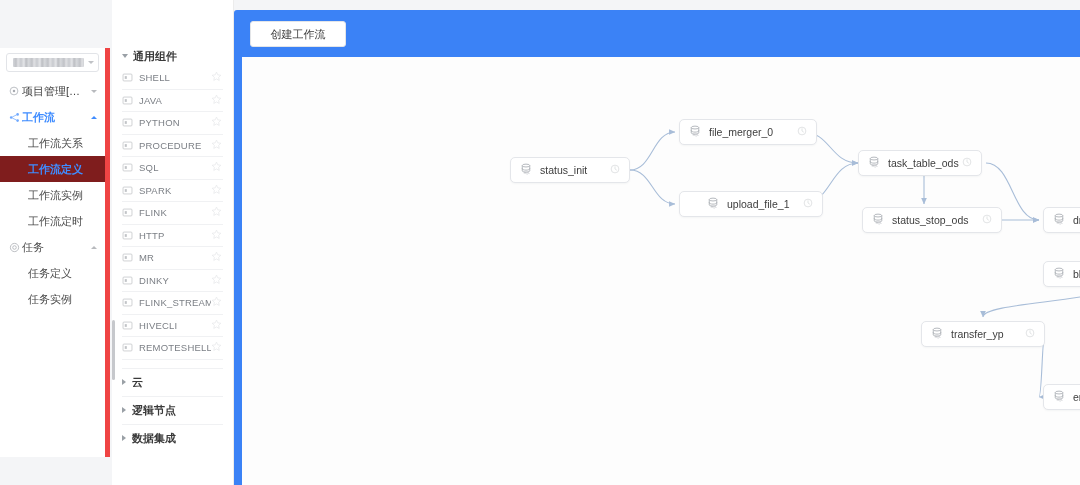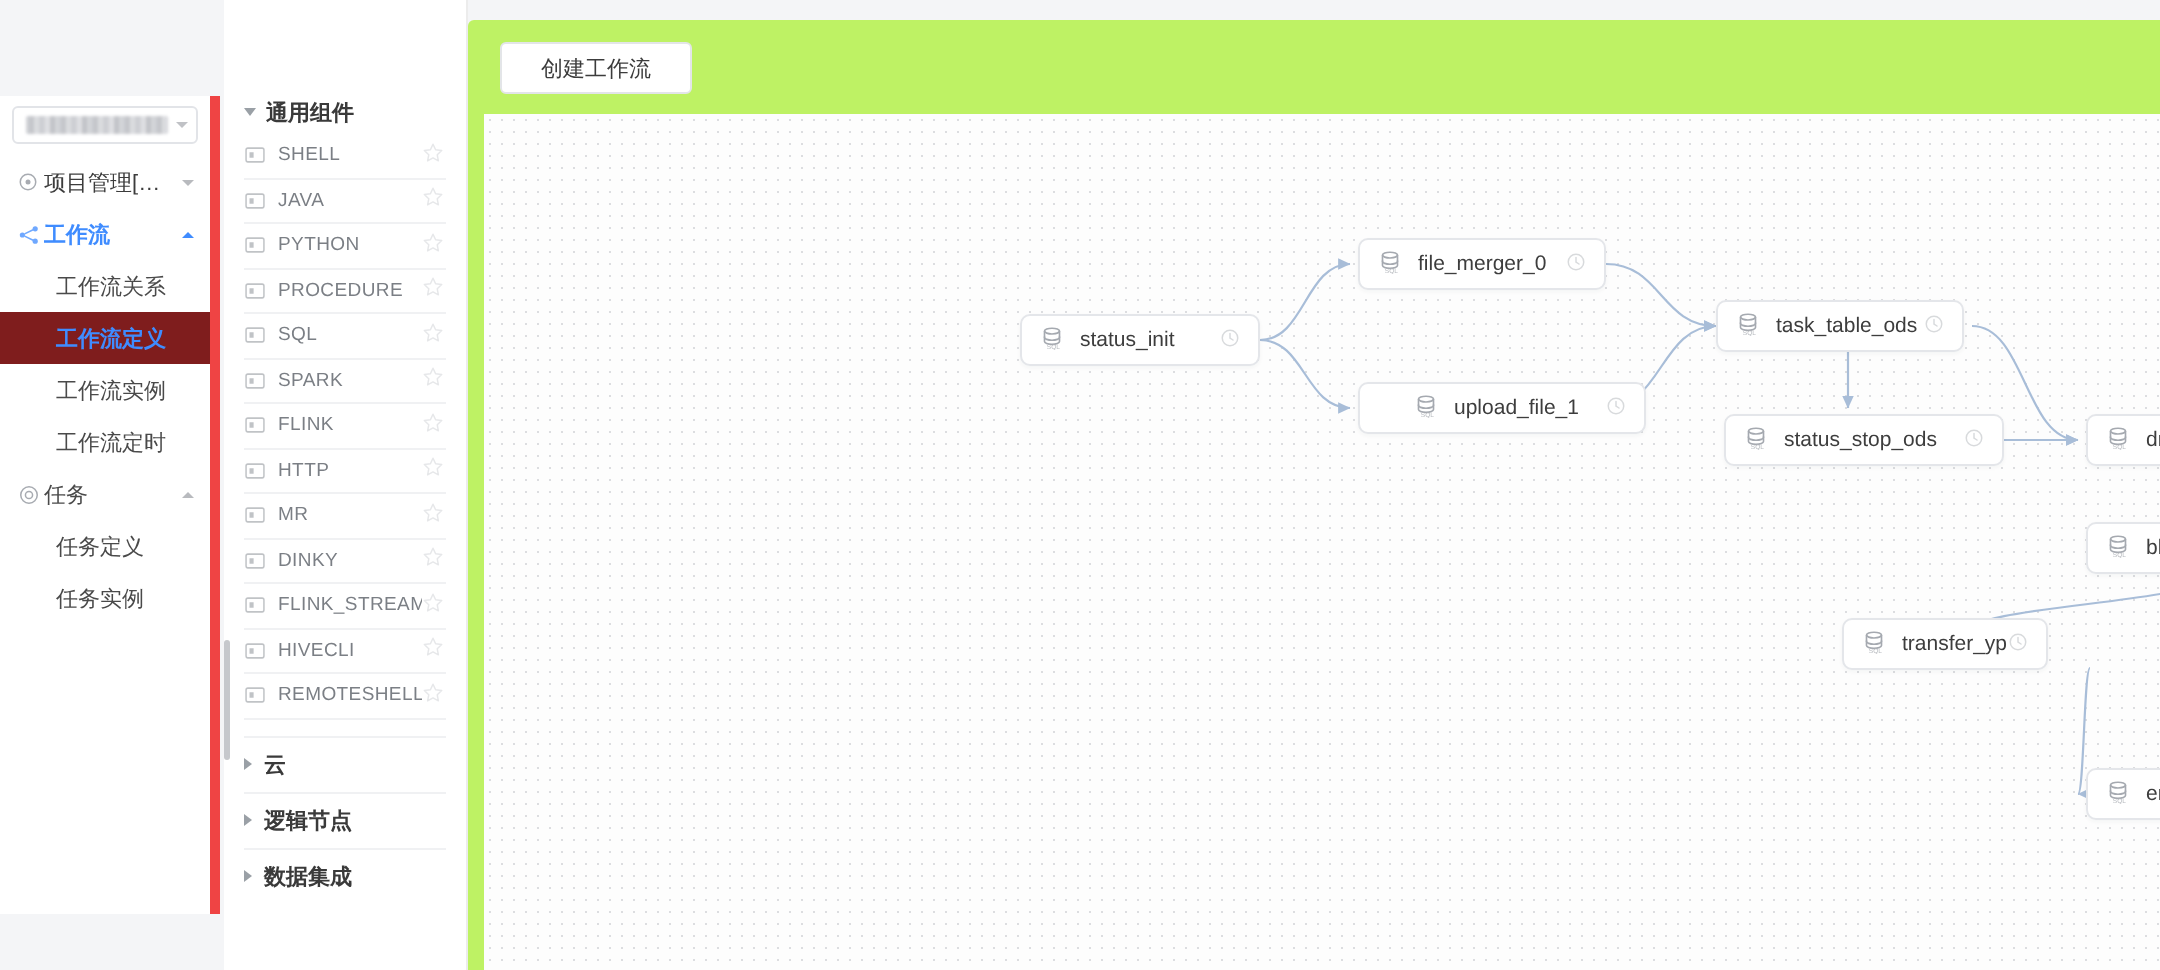--- a/index.html
+++ b/index.html
@@ -150,21 +150,21 @@
   }
 
   
   .main { flex: 1; height: 485px; position: relative; background: #f4f5f7; }
   .topbar {
     position: absolute; left: 0; top: 0; right: 0; height: 10px;
     background: #f4f5f7;
   }
   .content-card {
     position: absolute; left: 0px; top: 10px; right: 0; bottom: 0;
-    background: #bef264;
+    background: #3b82f6;
     border-top-left-radius: 3px;
   }
   .btn-create {
     position: absolute; left: 16px; top: 11px;
     width: 96px; height: 26px;
     border: 1px solid #e3e5e8;
     border-radius: 3px;
     background: #fff;
     display: flex; align-items: center; justify-content: center;
     font-size: 11px; color: #3c3c3c;
@@ -473,21 +473,21 @@
                   <path d="M3 3.4v4.2c0 1 2.2 1.9 5 1.9s5-.9 5-1.9V3.4" fill="none" stroke="#6f7680" stroke-width="1.1"></path>
                   <path d="M3 7v3.4c0 1 2.2 1.9 5 1.9s5-.9 5-1.9V7" fill="none" stroke="#6f7680" stroke-width="1.1"></path>
                   <text x="4.5" y="15" font-size="4.4" fill="#8b9098" font-family="sans-serif">SQL</text>
                 </svg></span>
               <span class="nlabel">status_init</span>
               <span class="clock"><svg width="10" height="10" viewBox="0 0 16 16">
                   <circle cx="8" cy="8" r="6.2" fill="none" stroke="#9aa0a6" stroke-width="1.2"></circle>
                   <path d="M8 4.4V8l2.4 1.6" fill="none" stroke="#9aa0a6" stroke-width="1.2" stroke-linecap="round"></path>
                 </svg></span>
             </div>
-            <div class="node" style="left: 437px; top: 62px; width: 124px;">
+            <div class="node" style="left: 437px; top: 62px; width: 138px;">
               <span class="db-icon"><svg width="12" height="12" viewBox="0 0 16 16">
                   <ellipse cx="8" cy="3.4" rx="5" ry="1.9" fill="none" stroke="#6f7680" stroke-width="1.1"></ellipse>
                   <path d="M3 3.4v4.2c0 1 2.2 1.9 5 1.9s5-.9 5-1.9V3.4" fill="none" stroke="#6f7680" stroke-width="1.1"></path>
                   <path d="M3 7v3.4c0 1 2.2 1.9 5 1.9s5-.9 5-1.9V7" fill="none" stroke="#6f7680" stroke-width="1.1"></path>
                   <text x="4.5" y="15" font-size="4.4" fill="#8b9098" font-family="sans-serif">SQL</text>
                 </svg></span>
               <span class="nlabel">file_merger_0</span>
               <span class="clock"><svg width="10" height="10" viewBox="0 0 16 16">
                   <circle cx="8" cy="8" r="6.2" fill="none" stroke="#9aa0a6" stroke-width="1.2"></circle>
                   <path d="M8 4.4V8l2.4 1.6" fill="none" stroke="#9aa0a6" stroke-width="1.2" stroke-linecap="round"></path>
@@ -543,21 +543,21 @@
             </div>
             <div class="node" style="left: 801px; top: 204px; width: 124px;">
               <span class="db-icon"><svg width="12" height="12" viewBox="0 0 16 16">
                   <ellipse cx="8" cy="3.4" rx="5" ry="1.9" fill="none" stroke="#6f7680" stroke-width="1.1"></ellipse>
                   <path d="M3 3.4v4.2c0 1 2.2 1.9 5 1.9s5-.9 5-1.9V3.4" fill="none" stroke="#6f7680" stroke-width="1.1"></path>
                   <path d="M3 7v3.4c0 1 2.2 1.9 5 1.9s5-.9 5-1.9V7" fill="none" stroke="#6f7680" stroke-width="1.1"></path>
                   <text x="4.5" y="15" font-size="4.4" fill="#8b9098" font-family="sans-serif">SQL</text>
                 </svg></span>
               <span class="nlabel">bhl_dict_daily</span>
             </div>
-            <div class="node" style="left: 679px; top: 252px; width: 103px;">
+            <div class="node" style="left: 679px; top: 264px; width: 124px;">
               <span class="db-icon"><svg width="12" height="12" viewBox="0 0 16 16">
                   <ellipse cx="8" cy="3.4" rx="5" ry="1.9" fill="none" stroke="#6f7680" stroke-width="1.1"></ellipse>
                   <path d="M3 3.4v4.2c0 1 2.2 1.9 5 1.9s5-.9 5-1.9V3.4" fill="none" stroke="#6f7680" stroke-width="1.1"></path>
                   <path d="M3 7v3.4c0 1 2.2 1.9 5 1.9s5-.9 5-1.9V7" fill="none" stroke="#6f7680" stroke-width="1.1"></path>
                   <text x="4.5" y="15" font-size="4.4" fill="#8b9098" font-family="sans-serif">SQL</text>
                 </svg></span>
               <span class="nlabel">transfer_yp</span>
               <span class="clock"><svg width="10" height="10" viewBox="0 0 16 16">
                   <circle cx="8" cy="8" r="6.2" fill="none" stroke="#9aa0a6" stroke-width="1.2"></circle>
                   <path d="M8 4.4V8l2.4 1.6" fill="none" stroke="#9aa0a6" stroke-width="1.2" stroke-linecap="round"></path>

